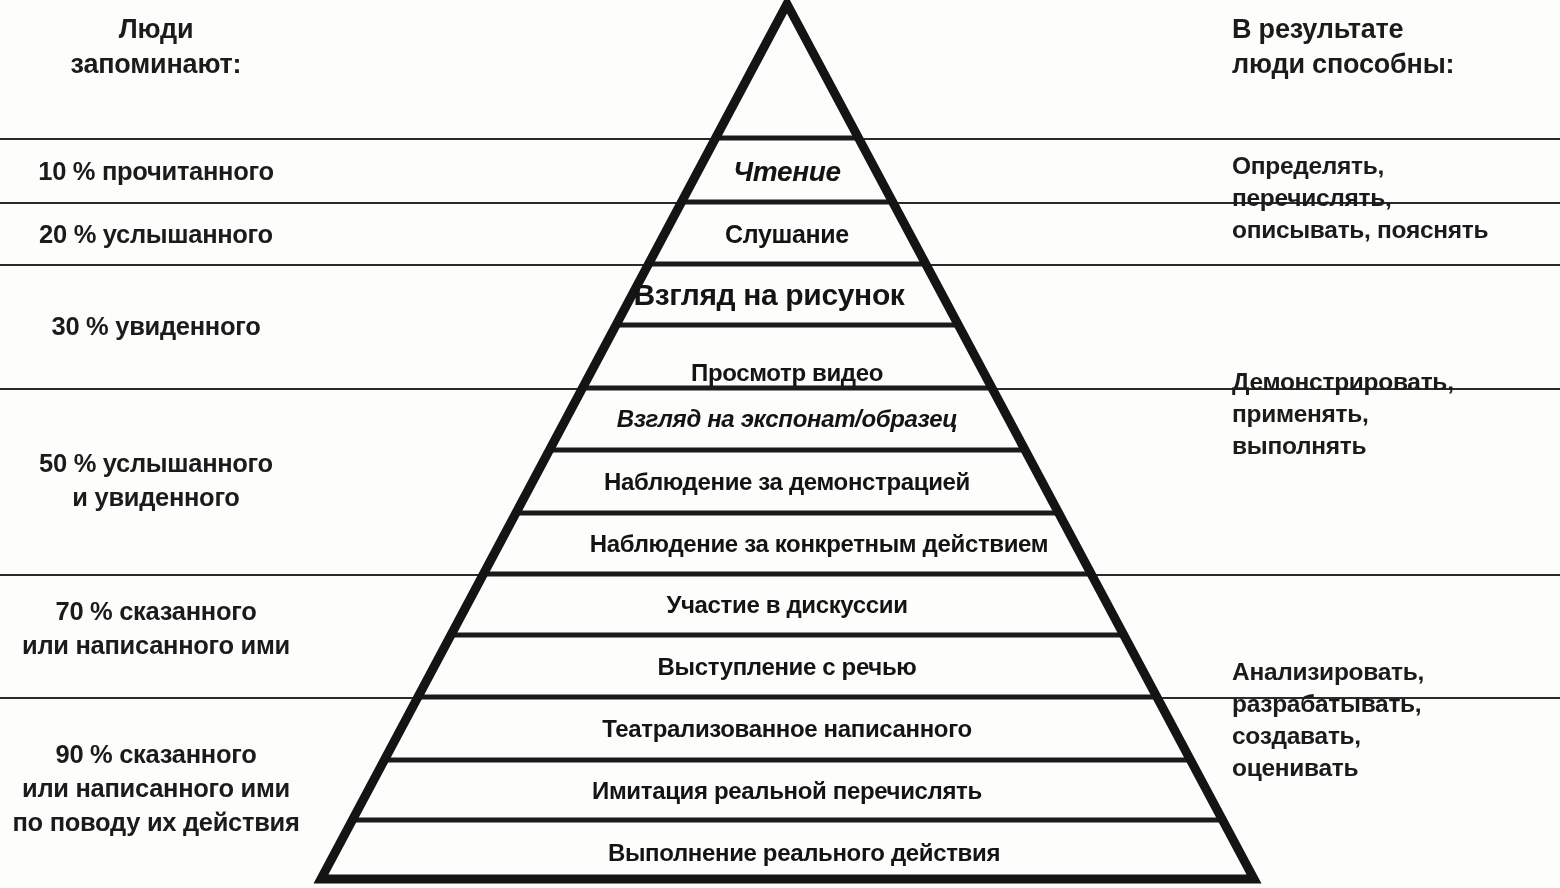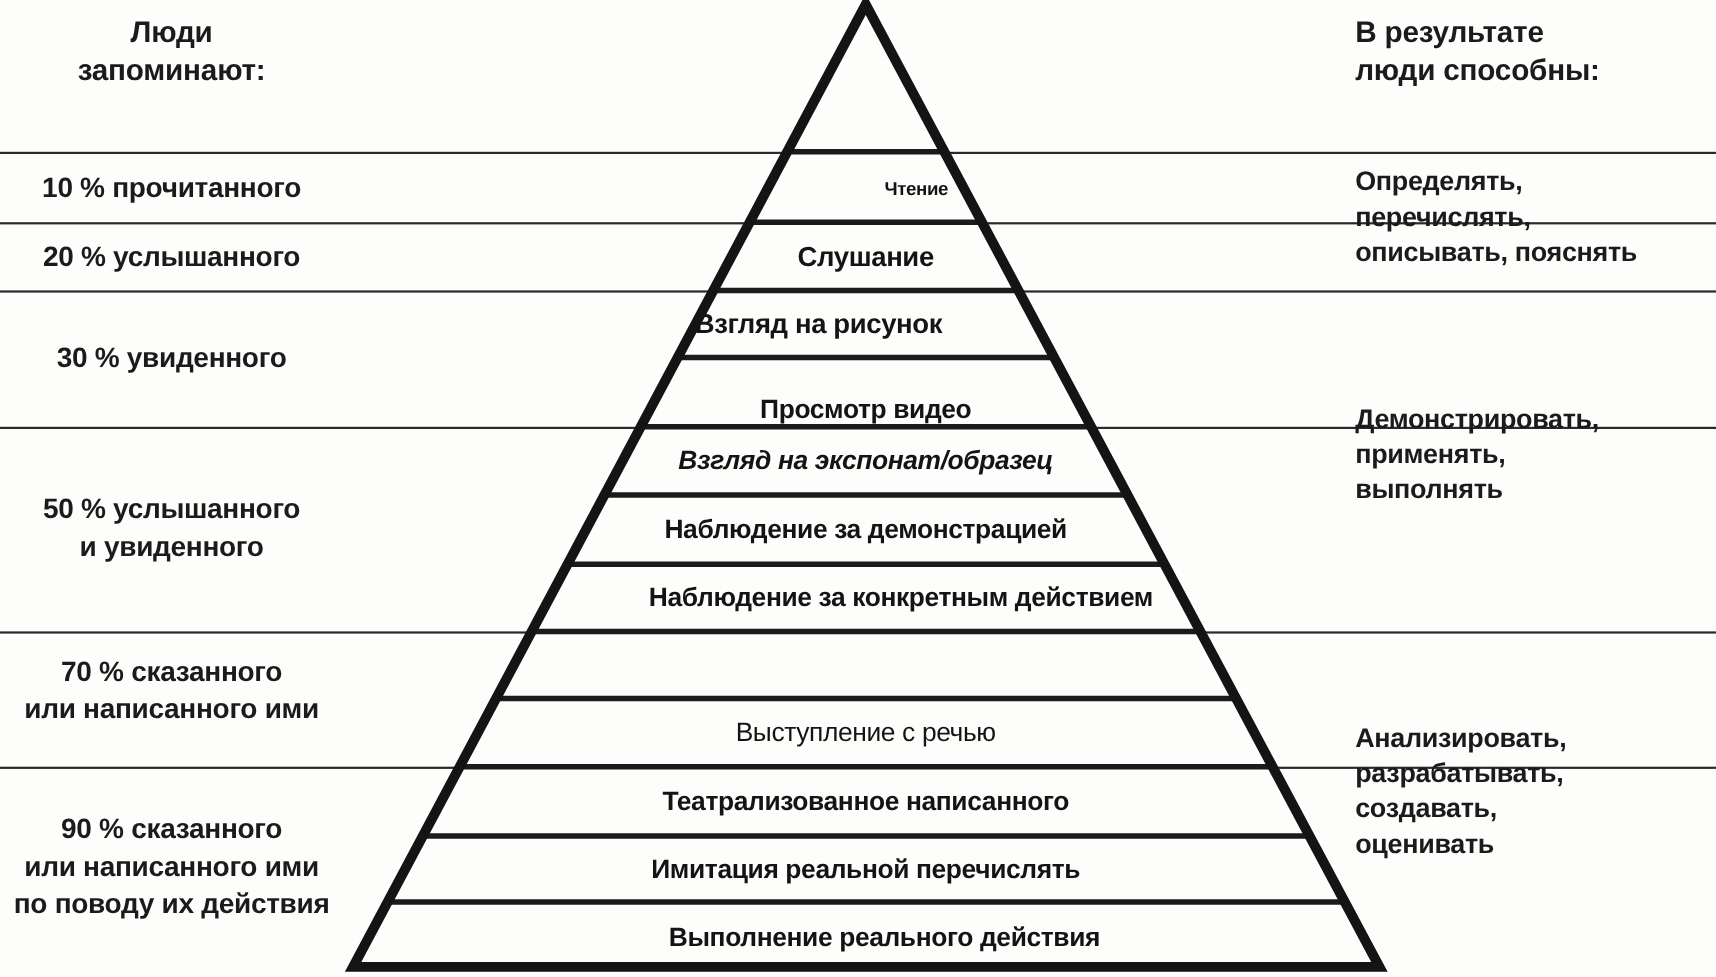--- a/index.html
+++ b/index.html
@@ -119,28 +119,29 @@
       <line x1="485" y1="574" x2="1089" y2="574"></line>
       <line x1="452" y1="635" x2="1122" y2="635"></line>
       <line x1="419" y1="697" x2="1155" y2="697"></line>
       <line x1="386" y1="760" x2="1188" y2="760"></line>
       <line x1="354" y1="820" x2="1221" y2="820"></line>
     </g>
 
     <polygon points="787,4 1254,879 321,879" fill="none" stroke="#141414" stroke-width="9" stroke-linejoin="miter"></polygon>
   </svg>
 
-  <div class="tier-label" style="left:833px; top:172px; font-size:17px;">Чтение</div>
+  <div class="tier-label" style="left:787px; top:172px; font-size:28px;font-style:italic;">Чтение</div>
   <div class="tier-label" style="left:787px; top:234px; font-size:25px;">Слушание</div>
-  <div class="tier-label" style="left:744px; top:295px; font-size:25px;">Взгляд на рисунок</div>
+  <div class="tier-label" style="left:769px; top:295px; font-size:30px;">Взгляд на рисунок</div>
   <div class="tier-label" style="left:787px; top:373px; font-size:24px;">Просмотр видео</div>
   <div class="tier-label" style="left:787px; top:419px; font-size:24px;font-style:italic;">Взгляд на экспонат/образец</div>
   <div class="tier-label" style="left:787px; top:482px; font-size:24px;">Наблюдение за демонстрацией</div>
   <div class="tier-label" style="left:787px; top:544px; font-size:24px;margin-left:32px;">Наблюдение за конкретным действием</div>
-  <div class="tier-label" style="left:787px; top:667px; font-size:24px; font-weight:400;">Выступление с речью</div>
+  <div class="tier-label" style="left:787px; top:605px; font-size:24px; font-weight:600;">Участие в дискуссии</div>
+  <div class="tier-label" style="left:787px; top:667px; font-size:24px; font-weight:700;">Выступление с речью</div>
   <div class="tier-label" style="left:787px; top:729px; font-size:24px; font-weight:600;">Театрализованное написанного</div>
   <div class="tier-label" style="left:787px; top:791px; font-size:24px; font-weight:600;">Имитация реальной перечислять</div>
   <div class="tier-label" style="left:804px; top:853px; font-size:24px; font-weight:600;">Выполнение реального действия</div>
 
   <div class="col-left hdr" style="top:12px;">
     <div>Люди</div>
     <div>запоминают:</div>
   </div>
 
   <div class="col-left memo-label" style="top:155px;">

